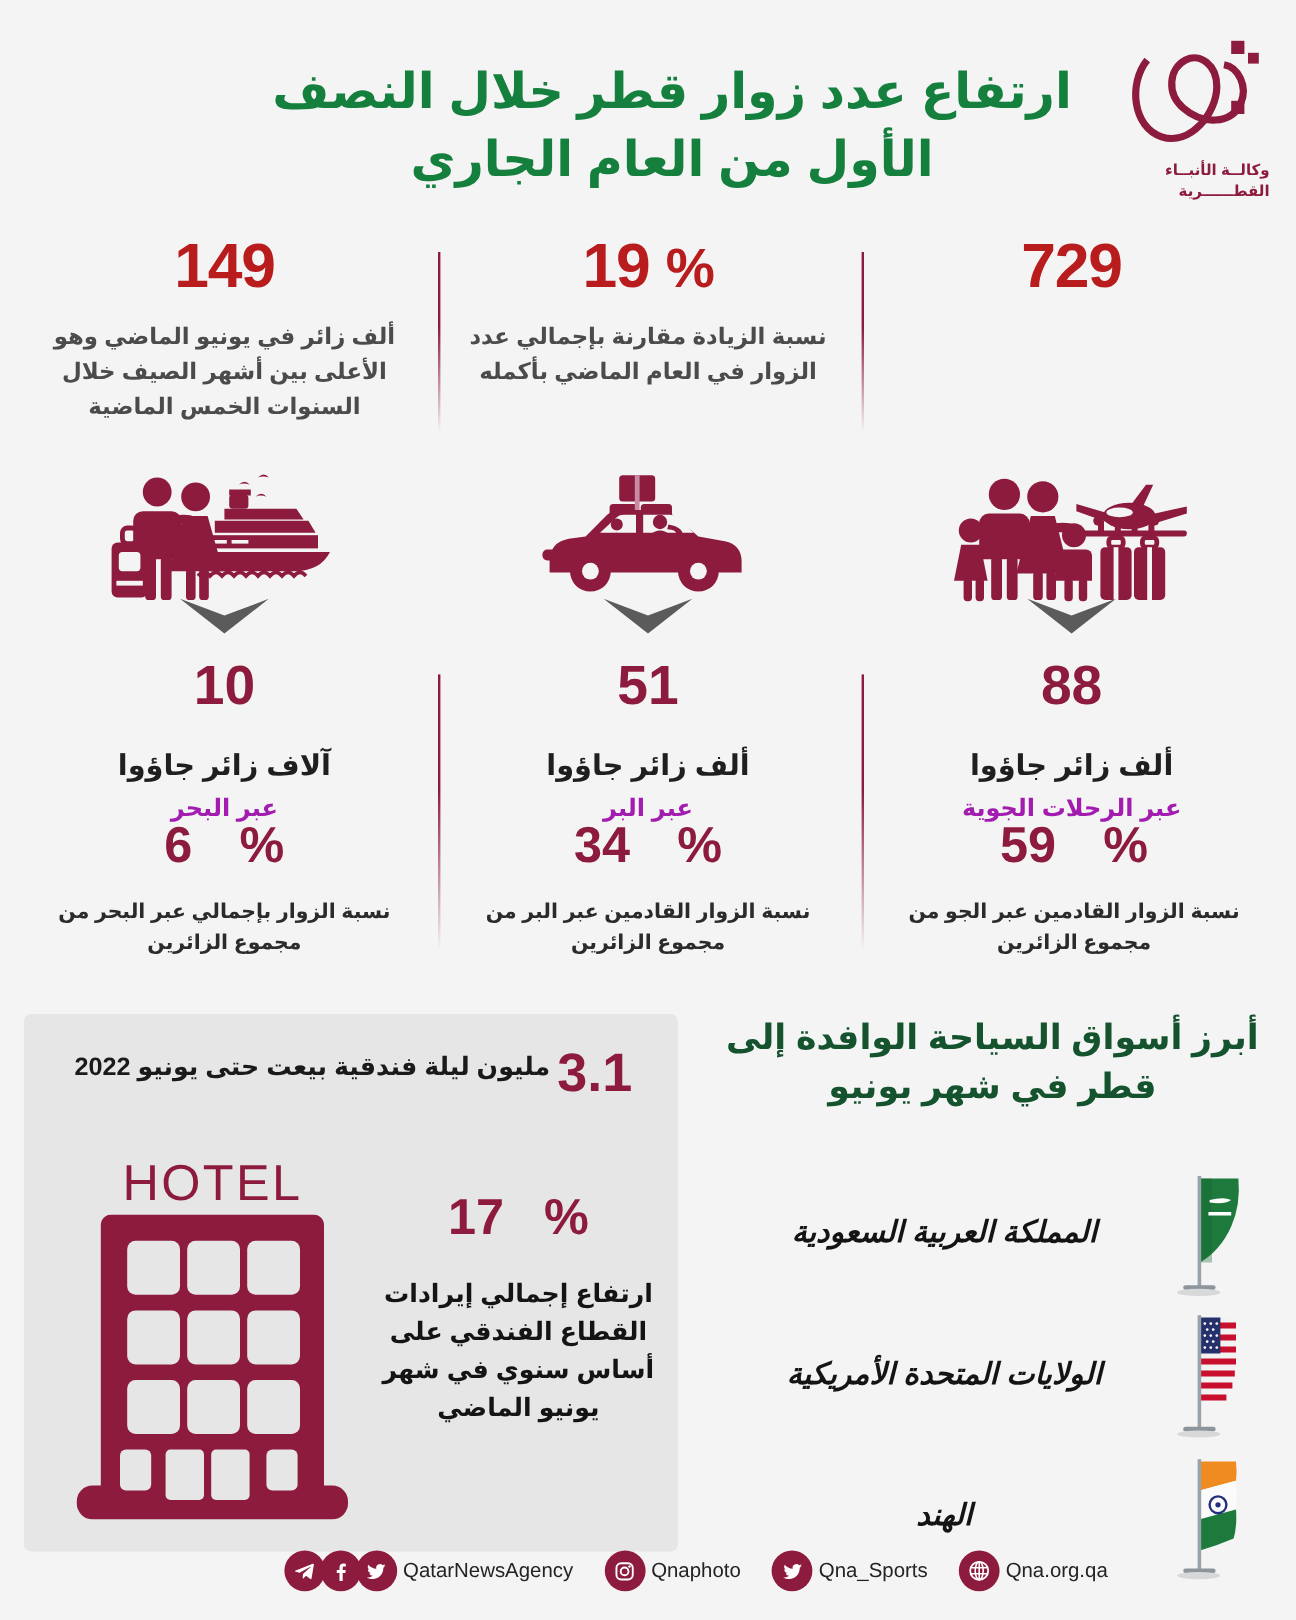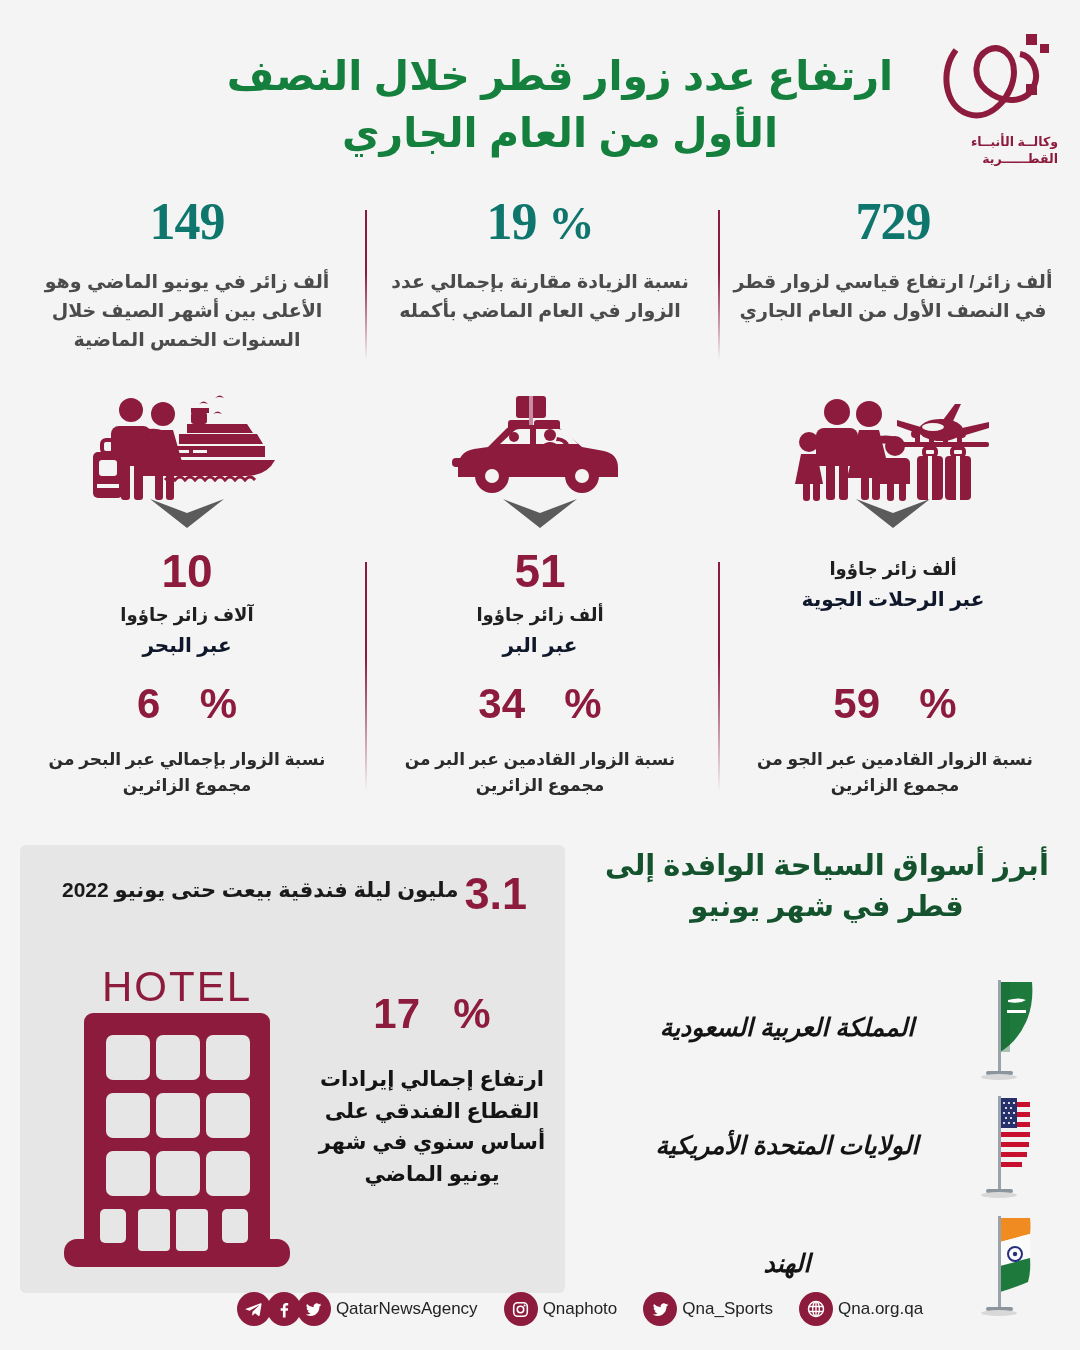--- a/index.html
+++ b/index.html
@@ -26,22 +26,22 @@
     line-height:1.35;margin-top:2px;letter-spacing:1px;
   }
 
   
   .topstats{position:absolute;top:196px;left:0;width:1080px;height:190px;}
   .col3{position:absolute;top:0;width:330px;}
   .col3.c1{right:22px;}   
   .col3.c2{right:375px;}  
   .col3.c3{right:728px;}  
   .bignum{
-    text-align:center;color:#0f766e;font-weight:bold;
-    font-size:52px;line-height:1;letter-spacing:-1px;font-family:Liberation Serif, serif;
+    text-align:center;color:#b91c1c;font-weight:bold;
+    font-size:52px;line-height:1;letter-spacing:-1px;
   }
   .bignum .pct{font-size:46px;}
   .desc{
     text-align:center;color:#4b4b4b;font-size:19px;font-weight:bold;
     line-height:1.52;margin-top:20px;
   }
 
   .vdiv{
     position:absolute;width:2px;
     background:linear-gradient(to bottom,#8d1b3d 0%,#8d1b3d 42%,rgba(141,27,61,0) 100%);
@@ -59,22 +59,22 @@
   .chev.c2{right:375px;}
   .chev.c3{right:728px;}
 
   
   .moderow{position:absolute;top:548px;left:0;width:1080px;height:130px;}
   .modecell{position:absolute;top:0;width:330px;text-align:center;}
   .modecell.c1{right:22px;}
   .modecell.c2{right:375px;}
   .modecell.c3{right:728px;}
   .modenum{color:#8d1b3d;font-weight:bold;font-size:46px;line-height:1;}
-  .modelbl{color:#1f1f1f;font-weight:bold;font-size:18px;margin-top:8px;line-height:1.45;}
-  .modelbl2{color:#0f172a;font-weight:bold;font-size:20px;margin-top:3px;line-height:1.45;}
+  .modelbl{color:#1f1f1f;font-weight:bold;font-size:24px;margin-top:28px;line-height:1.45;}
+  .modelbl2{color:#a21caf;font-weight:bold;font-size:20px;margin-top:3px;line-height:1.45;}
 
   
   .pctrow{position:absolute;top:683px;left:0;width:1080px;height:130px;}
   .pctcell{position:absolute;top:0;width:330px;text-align:center;}
   .pctcell.c1{right:20px;}
   .pctcell.c2{right:375px;}
   .pctcell.c3{right:728px;}
   .pctnum{color:#8d1b3d;font-weight:bold;font-size:42px;line-height:1;}
   .pctdesc{color:#2b2b2b;font-weight:bold;font-size:17px;margin-top:22px;line-height:1.5;}
 
@@ -144,21 +144,20 @@
       <div class="logo-text" style="margin-top:0">القطــــــرية</div>
     </div>
   </div>
 
   <div class="topstats">
     <div class="vdiv" style="right:360px;top:14px;height:150px;"></div>
     <div class="vdiv" style="right:713px;top:14px;height:150px;"></div>
 
     <div class="col3 c1">
       <div class="bignum">729</div>
-      <div class="desc">ألف زائر/ ارتفاع قياسي لزوار قطر في النصف الأول من العام الجاري</div>
     </div>
 
     <div class="col3 c2">
       <div class="bignum">
         <span class="pct">%</span>
         <span>19</span>
       </div>
       <div class="desc">نسبة الزيادة مقارنة بإجمالي عدد الزوار في العام الماضي بأكمله</div>
     </div>
 
@@ -303,20 +302,21 @@
           <path d="M0 1 L37 30 L74 1 L37 15 Z" fill="#5b5b5b"></path>
         </svg>
     </div>
   </div>
 
   <div class="moderow">
     <div class="vdiv" style="right:360px;top:14px;height:230px;"></div>
     <div class="vdiv" style="right:713px;top:14px;height:230px;"></div>
 
     <div class="modecell c1">
+      <div class="modenum">88</div>
       <div class="modelbl">ألف زائر جاؤوا</div>
       <div class="modelbl2">عبر الرحلات الجوية</div>
     </div>
     <div class="modecell c2">
       <div class="modenum">51</div>
       <div class="modelbl">ألف زائر جاؤوا</div>
       <div class="modelbl2">عبر البر</div>
     </div>
     <div class="modecell c3">
       <div class="modenum">10</div>

